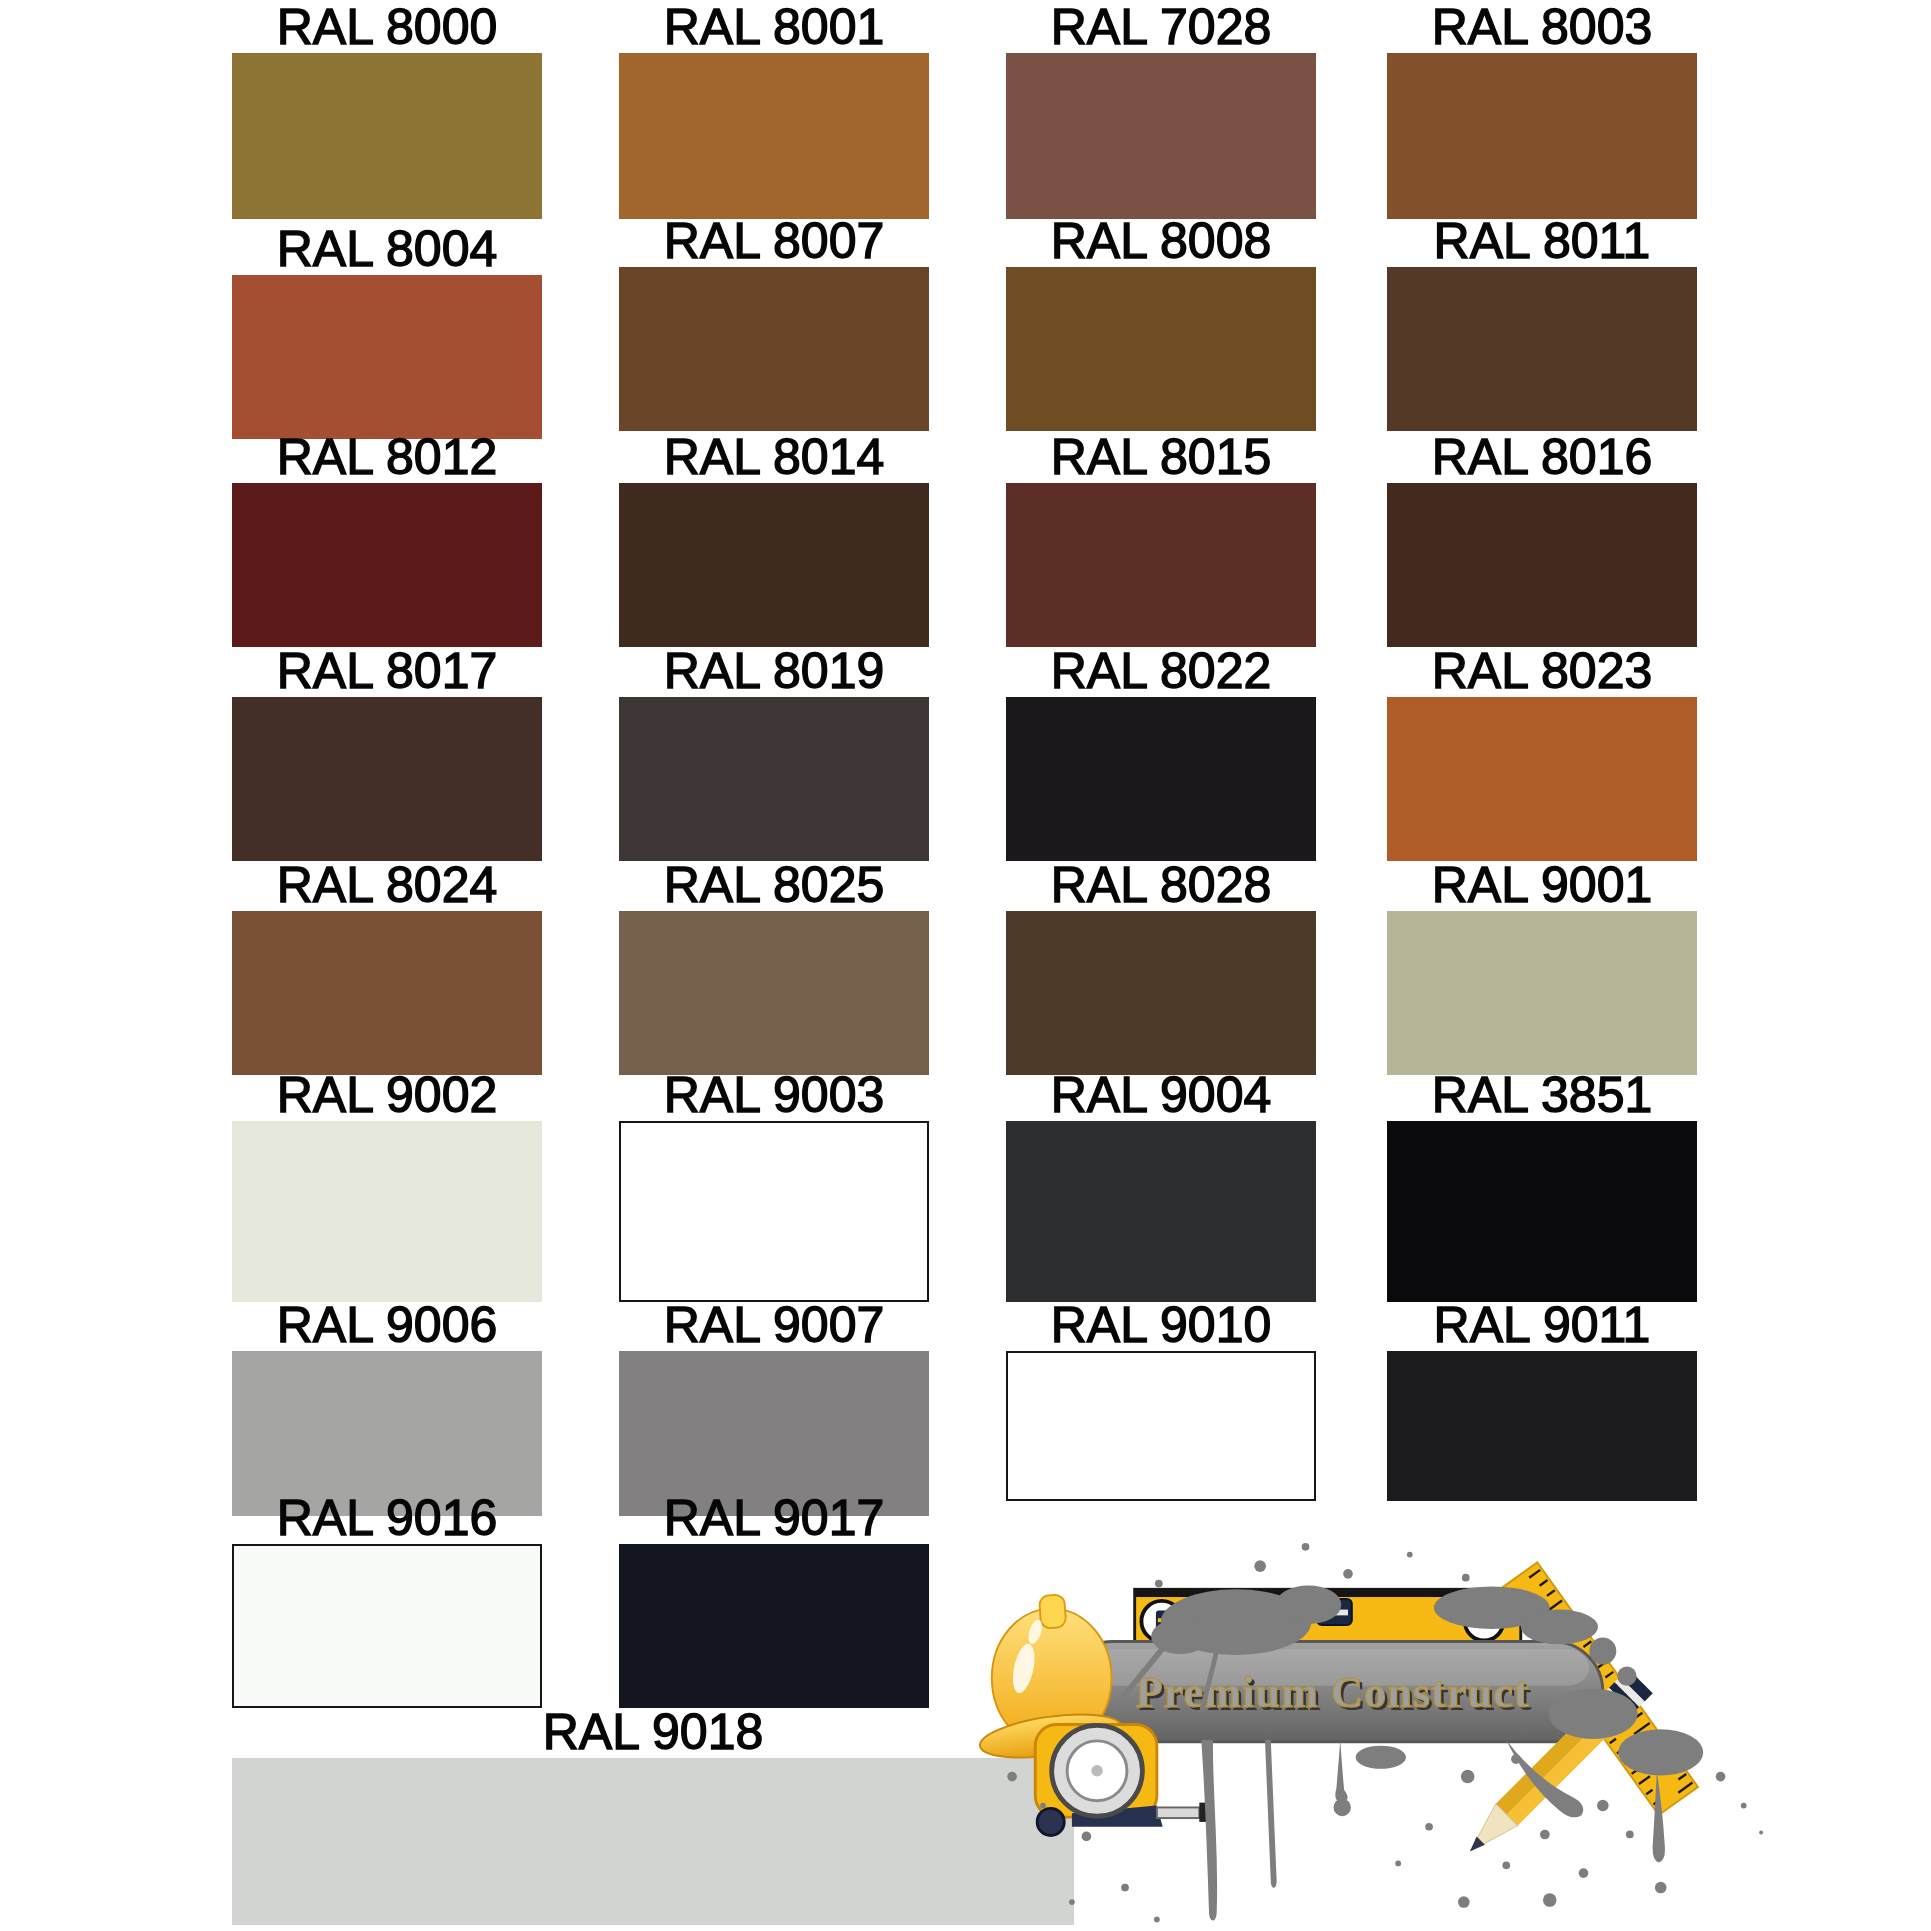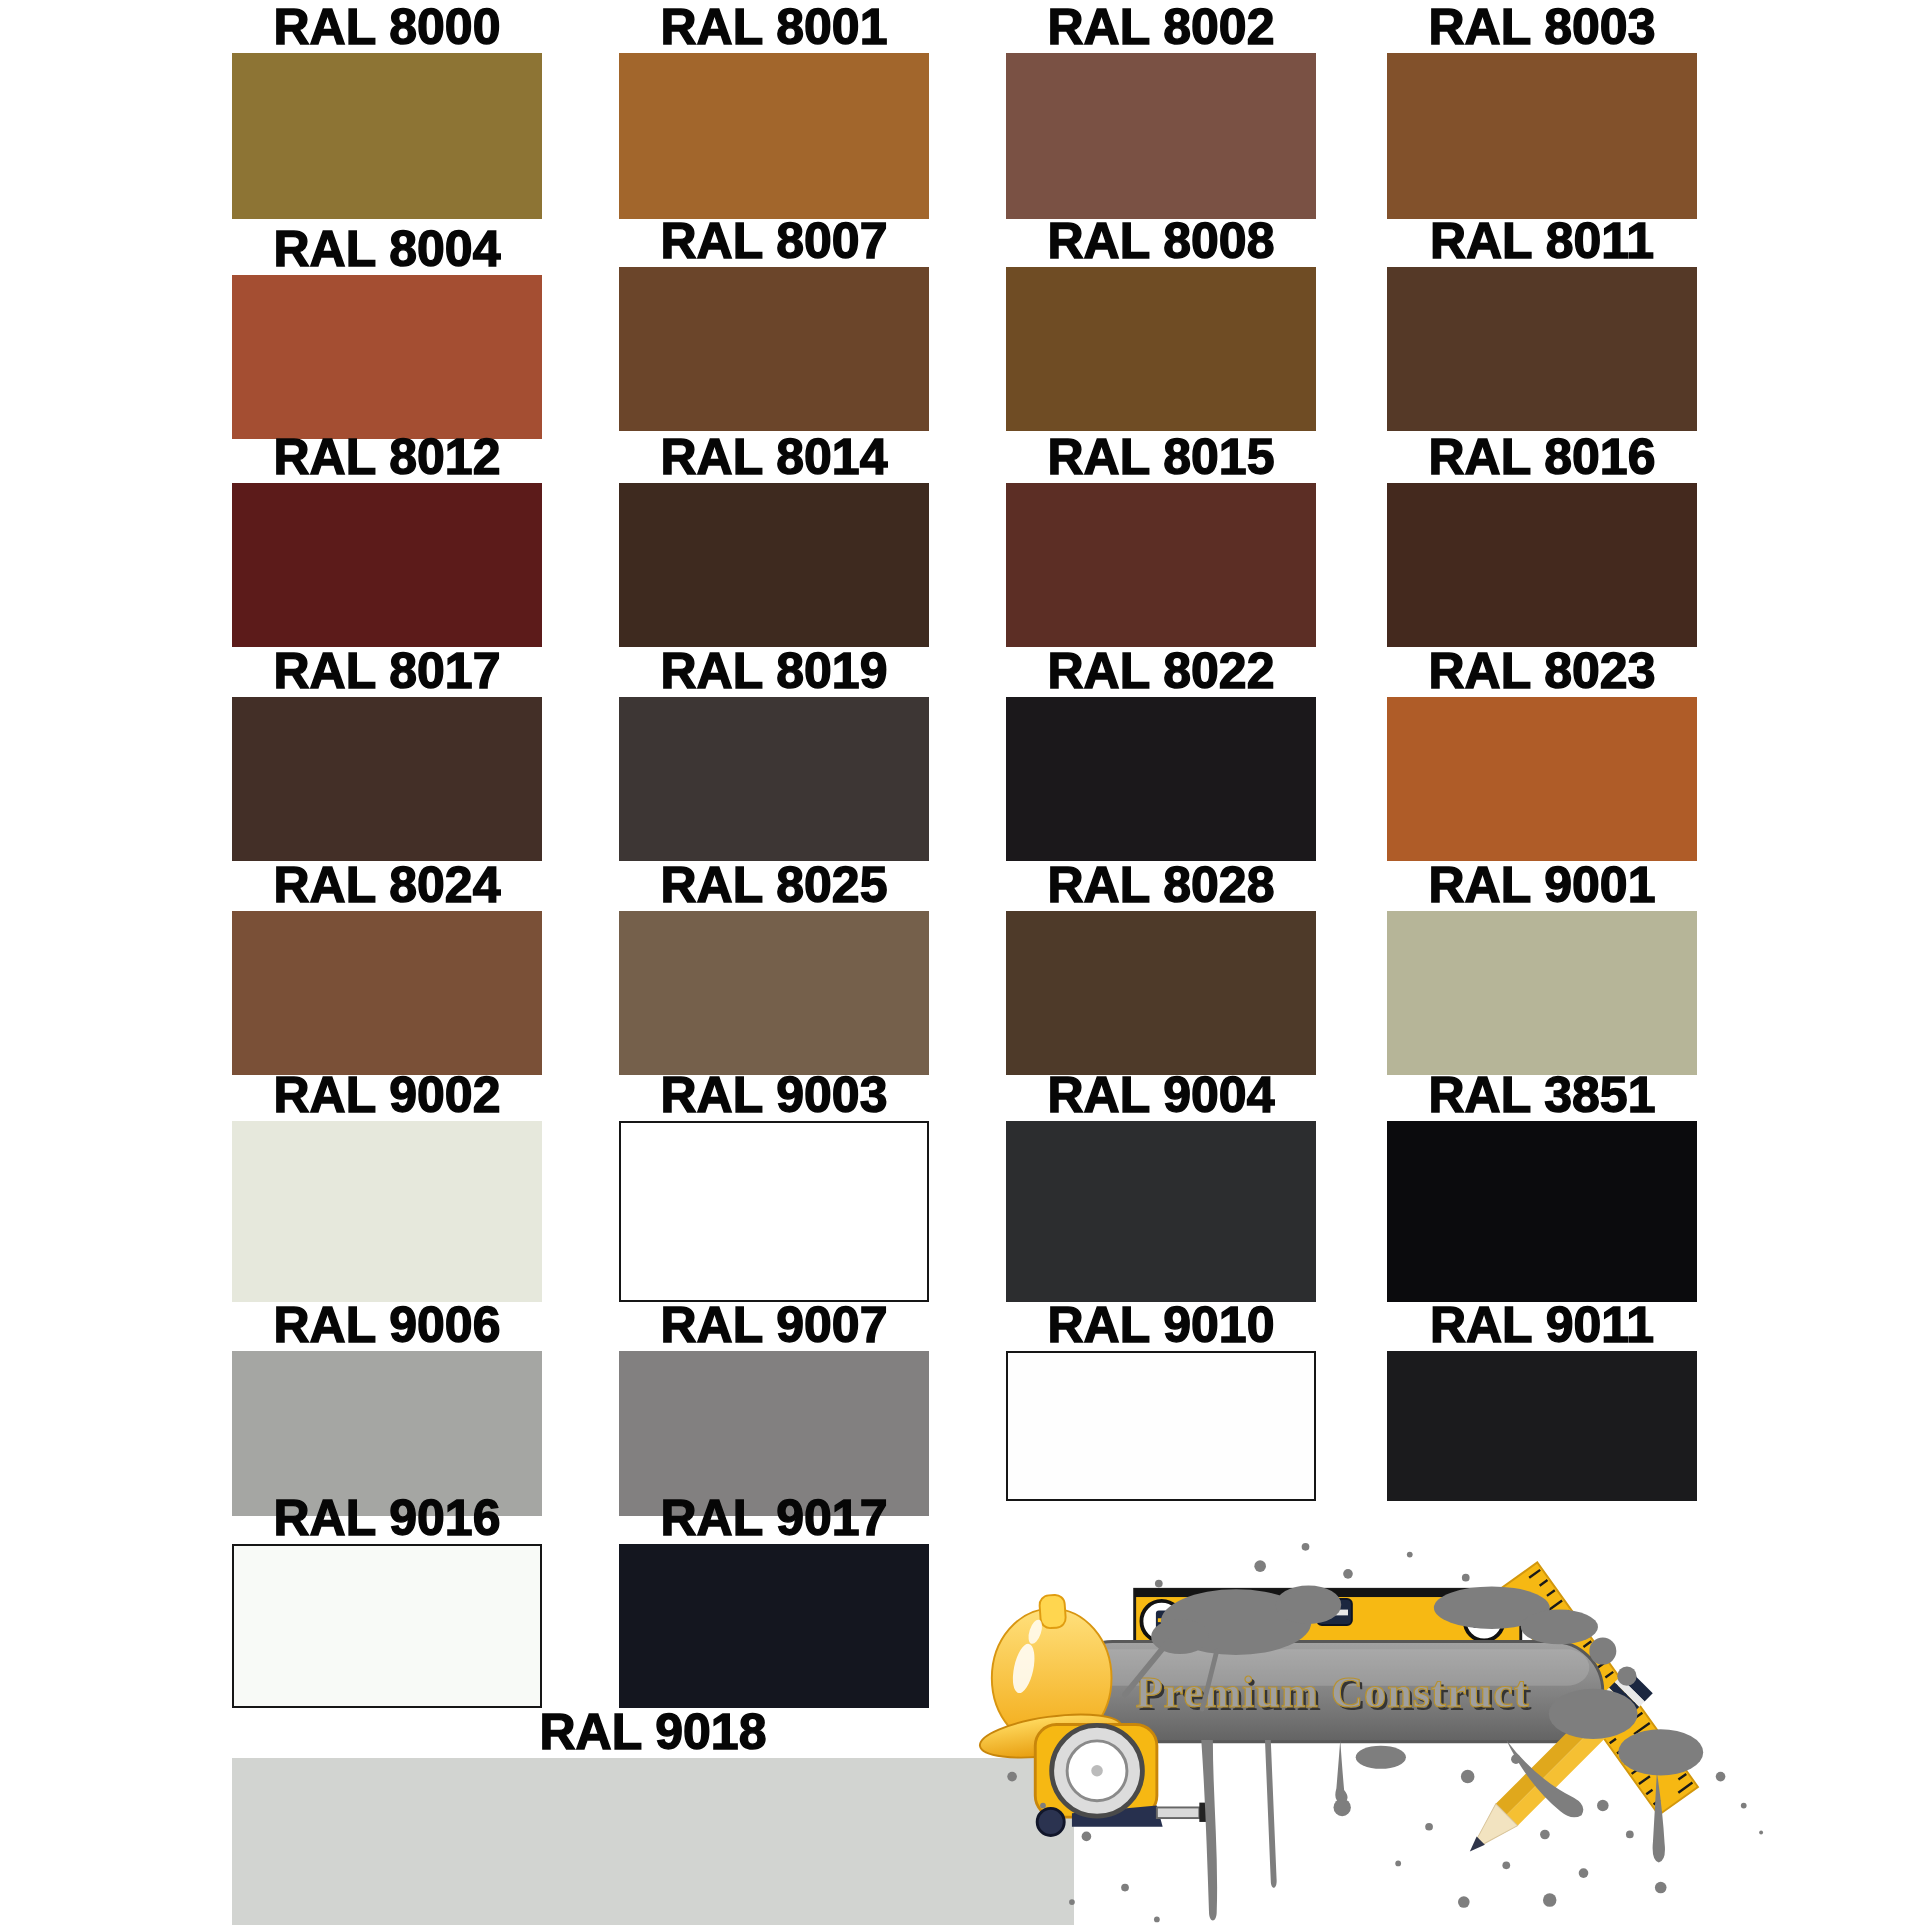--- a/index.html
+++ b/index.html
@@ -1,40 +1,40 @@
 <!DOCTYPE html>
 <html><head>
 <meta charset="utf-8">
 <style>
   html,body{margin:0;padding:0;background:#fff;}
   #canvas{position:relative;width:1931px;height:1931px;background:#ffffff;overflow:hidden;
           font-family:"Liberation Sans", sans-serif;}
   .cell{position:absolute;width:310px;}
-  .lbl{height:51px;line-height:51px;text-align:center;font-size:50px;font-weight:700;
+  .lbl{height:51px;line-height:51px;text-align:center;font-size:50px;font-weight:400;
        color:#060606;letter-spacing:0px;-webkit-text-stroke:1.4px #060606;white-space:nowrap;}
   .sw{width:100%;}
   .sw.bordered{box-sizing:border-box;border:2.9px solid #161616;}
   .wide{width:842px;}
   svg text{font-family:"Liberation Serif", serif;}
 </style>
 </head>
 <body>
 
 <div id="canvas">
 
   <div class="cell" style="left:232px;top:1.9px">
     <div class="lbl">RAL 8000</div>
     <div class="sw" style="height: 166px; background-color: rgb(141, 116, 52);"></div>
   </div>
   <div class="cell" style="left:619px;top:1.9px">
     <div class="lbl">RAL 8001</div>
     <div class="sw" style="height: 166px; background-color: rgb(162, 102, 44);"></div>
   </div>
   <div class="cell" style="left:1006px;top:1.9px">
-    <div class="lbl">RAL 8002</div>
+    <div class="lbl">RAL 7028</div>
     <div class="sw" style="height: 166px; background-color: rgb(122, 81, 68);"></div>
   </div>
   <div class="cell" style="left:1387px;top:1.9px">
     <div class="lbl">RAL 8003</div>
     <div class="sw" style="height: 166px; background-color: rgb(130, 81, 43);"></div>
   </div>
 
   <div class="cell" style="left:232px;top:224px">
     <div class="lbl">RAL 8004</div>
     <div class="sw" style="height: 164px; background-color: rgb(164, 78, 50);"></div>

